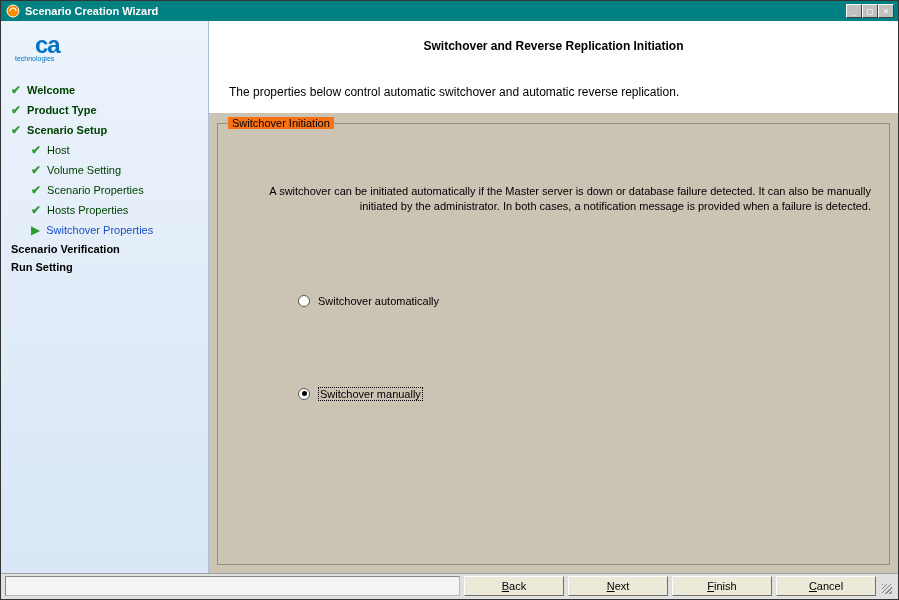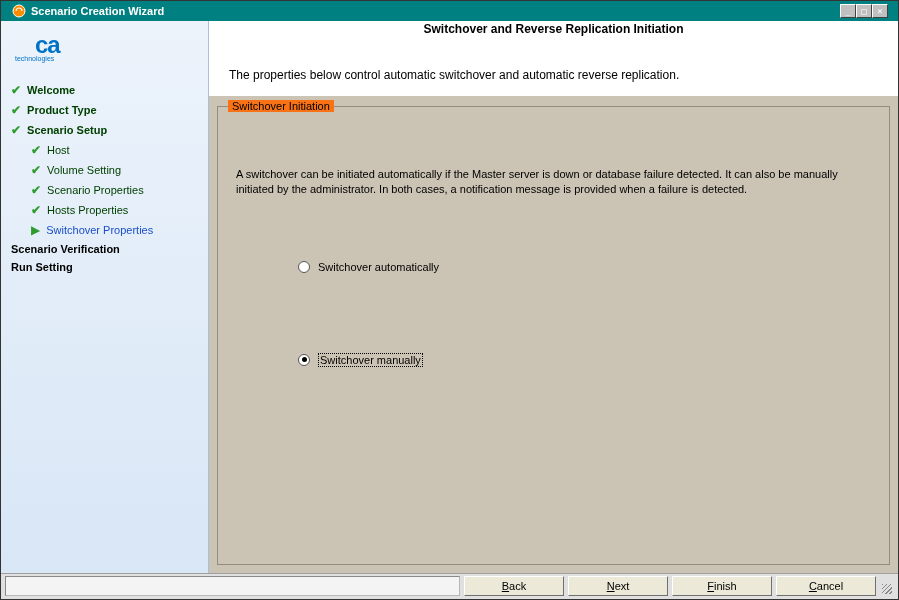--- a/index.html
+++ b/index.html
@@ -1,43 +1,43 @@
 <!DOCTYPE html>
 <html><head>
 <meta charset="utf-8">
 <style>
 * { box-sizing: border-box; margin: 0; padding: 0; }
 body { font-family: Tahoma, Arial, sans-serif; font-size: 11px; background: #fff; }
 .window { width: 899px; height: 600px; border: 1px solid #333; background: #fff; display: flex; flex-direction: column; }
-.titlebar { background: #008080; color: #fff; height: 20px; display: flex; align-items: center; padding: 0 10px; }
+.titlebar { background: #008080; color: #fff; height: 20px; display: flex; align-items: center; padding: 0 4px; }
 .titlebar-icon { width: 16px; height: 16px; margin-right: 4px; display: flex; align-items: center; justify-content: center; }
 .titlebar-text { flex: 1; font-weight: bold; font-size: 11px; }
 .win-controls { display: flex; gap: 0; }
 .win-btn { width: 16px; height: 14px; background: #c0c0c0; border: 1px solid #fff; border-right-color: #404040; border-bottom-color: #404040; display: flex; align-items: center; justify-content: center; font-size: 9px; font-family: monospace; cursor: pointer; }
 .body-area { flex: 1; display: flex; background: #fff; overflow: hidden; }
 .sidebar { width: 208px; background: linear-gradient(to bottom, #ecf3fb, #d8e6f6); padding: 10px 8px; border-right: 1px solid #a9c0d8; }
 .logo-row { display: flex; align-items: center; gap: 6px; margin-bottom: 18px; padding-left: 6px; }
 .logo-ca { font-family: Arial, sans-serif; }
 .logo-ca .ca { color: #0072c6; font-size: 24px; font-weight: bold; letter-spacing: -1px; margin-left: 20px; }
 .logo-ca .tech { color: #0072c6; font-size: 7px; display: block; margin-top: -4px; }
 .logo-prod { color: #0072c6; font-weight: bold; font-size: 12px; line-height: 1.2; }
 .nav-item { display: flex; align-items: center; gap: 6px; padding: 3px 2px; color: #004000; font-weight: bold; }
 .nav-sub { padding-left: 22px; font-weight: normal; color: #004000; }
 .nav-sub.current { color: #1a4ec9; }
 .nav-plain { padding: 3px 2px; color: #000; font-weight: bold; }
 .check-icon { color: #2e9c2e; font-weight: bold; font-size: 12px; }
 .arrow-icon { color: #2e9c2e; font-size: 12px; }
 .main { flex: 1; display: flex; flex-direction: column; background: #fff; }
-.header-pane { padding: 1px 20px 14px; border-bottom: none; }
+.header-pane { padding: 18px 20px 14px; border-bottom: none; }
 .header-title { font-weight: bold; text-align: center; font-size: 12px; margin-bottom: 10px; }
 .header-sub { font-size: 12px; margin-top: 32px; }
 .content-pane { flex: 1; background: #cbc3b4; padding: 10px 8px 8px; }
 .fieldset { border: 1px solid #948c7d; height: 100%; padding: 60px 18px 18px; position: relative; }
 .legend { position: absolute; top: -7px; left: 10px; background: #f97316; padding: 0 4px; font-size: 11px; }
-.fs-desc { font-size: 11px; line-height: 1.35; margin-bottom: 64px; }
+.fs-desc { font-size: 11px; line-height: 1.35; margin-bottom: 81px; text-align: right; }
 .radio-row { display: flex; align-items: center; gap: 8px; margin-bottom: 80px; padding-left: 62px; }
 .radio-row:last-child { margin-bottom: 0; }
 .radio-dot { width: 12px; height: 12px; border: 1px solid #555; border-radius: 50%; background: #fff; display: flex; align-items: center; justify-content: center; }
 .radio-dot.sel::after { content: ""; width: 5px; height: 5px; background: #000; border-radius: 50%; }
 .radio-label { font-size: 11px; }
 .radio-label.focused { border: 1px dotted #000; padding: 0 1px; }
 .footer { height: 26px; background: #e0e0e0; border-top: 1px solid #a0a0a0; display: flex; align-items: flex-start; padding: 2px 4px; gap: 4px; }
 .status-bar { flex: 1; height: 20px; background: #f4f4f4; border: 1px solid #b8b8b8; border-top-color: #888; border-left-color: #888; }
 .btn { width: 100px; height: 20px; background: #ece9d8; border: 1px solid #fff; border-right-color: #707070; border-bottom-color: #707070; font-size: 11px; cursor: pointer; position: relative; }
 .btn span { text-decoration: underline; text-decoration-color: currentColor; }

